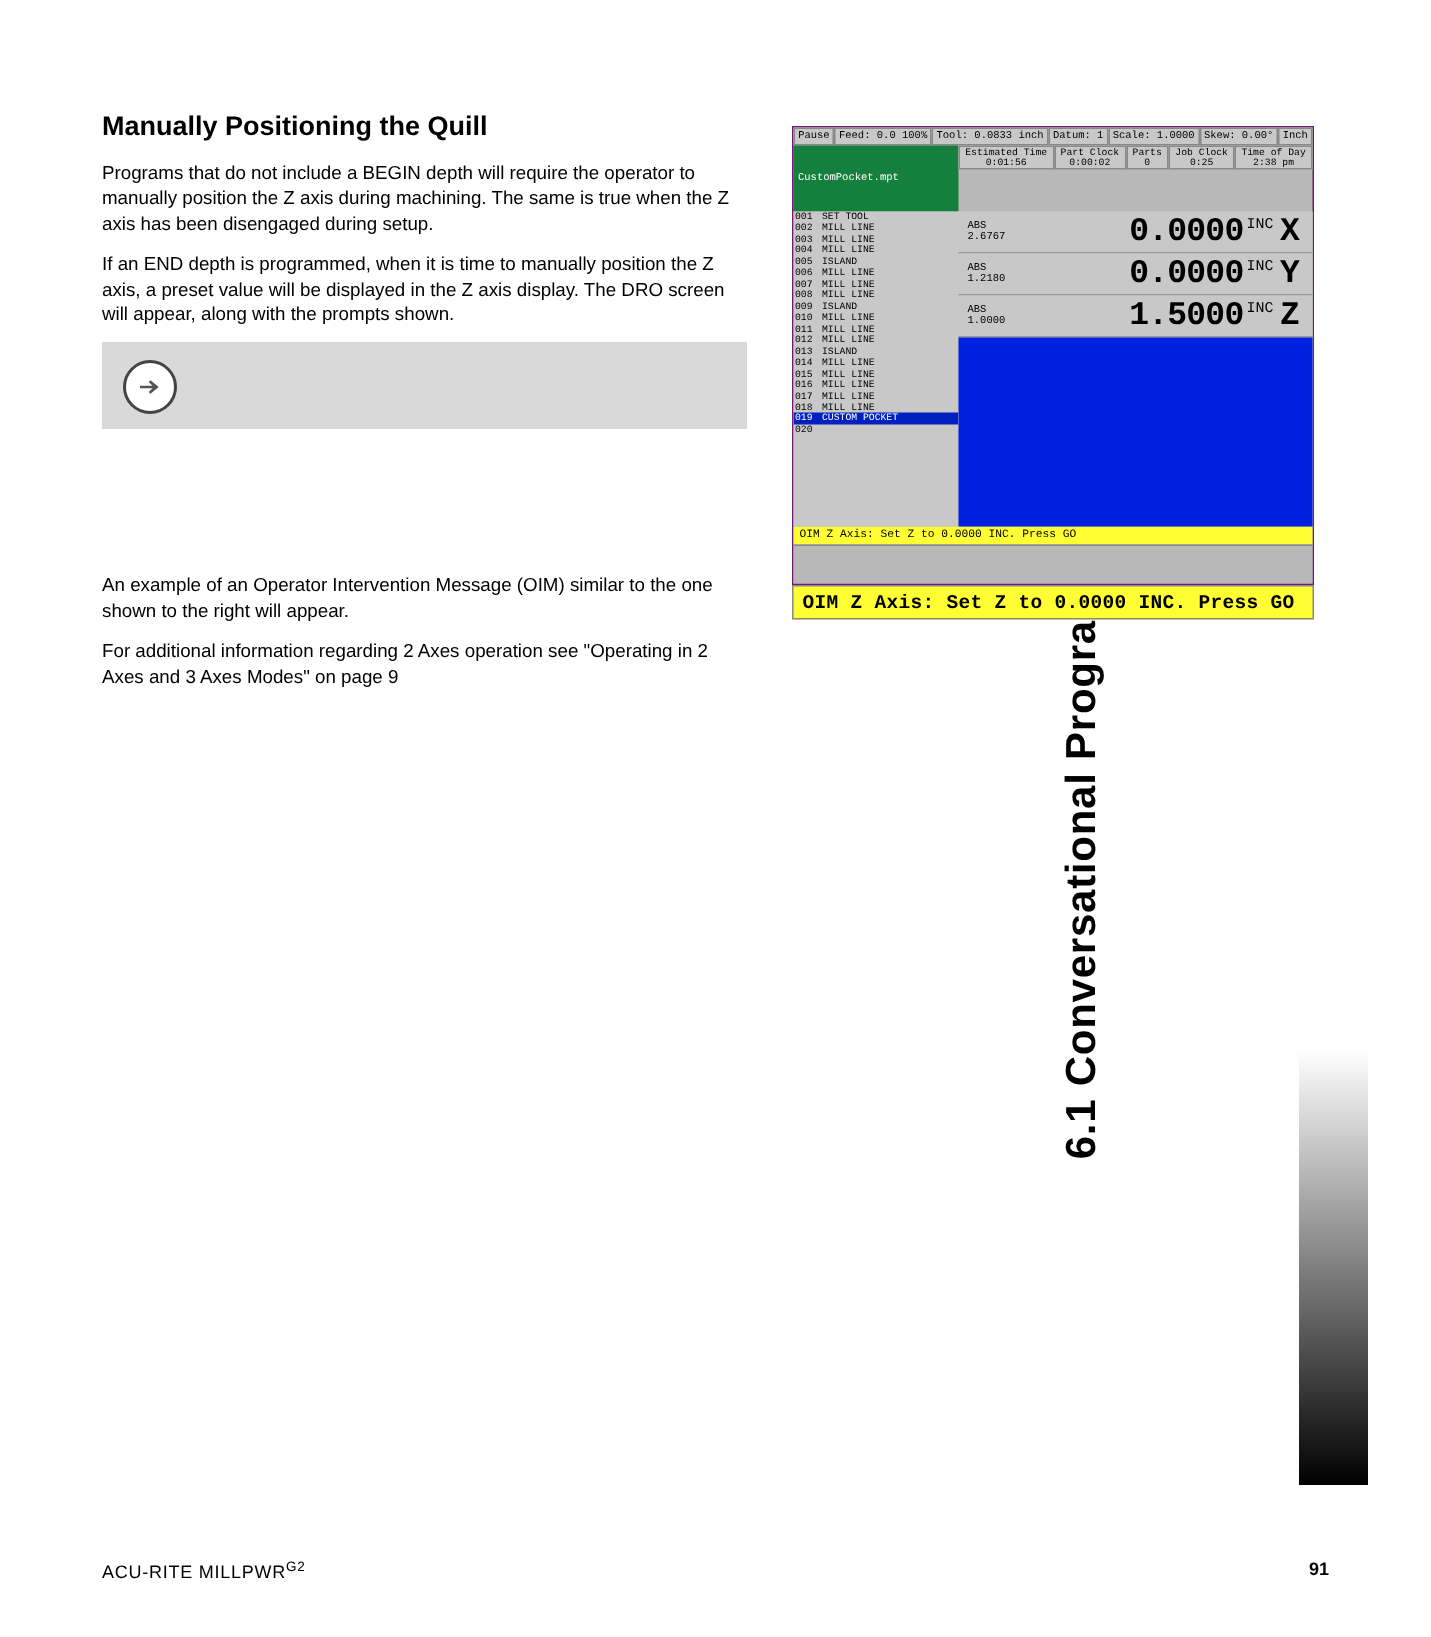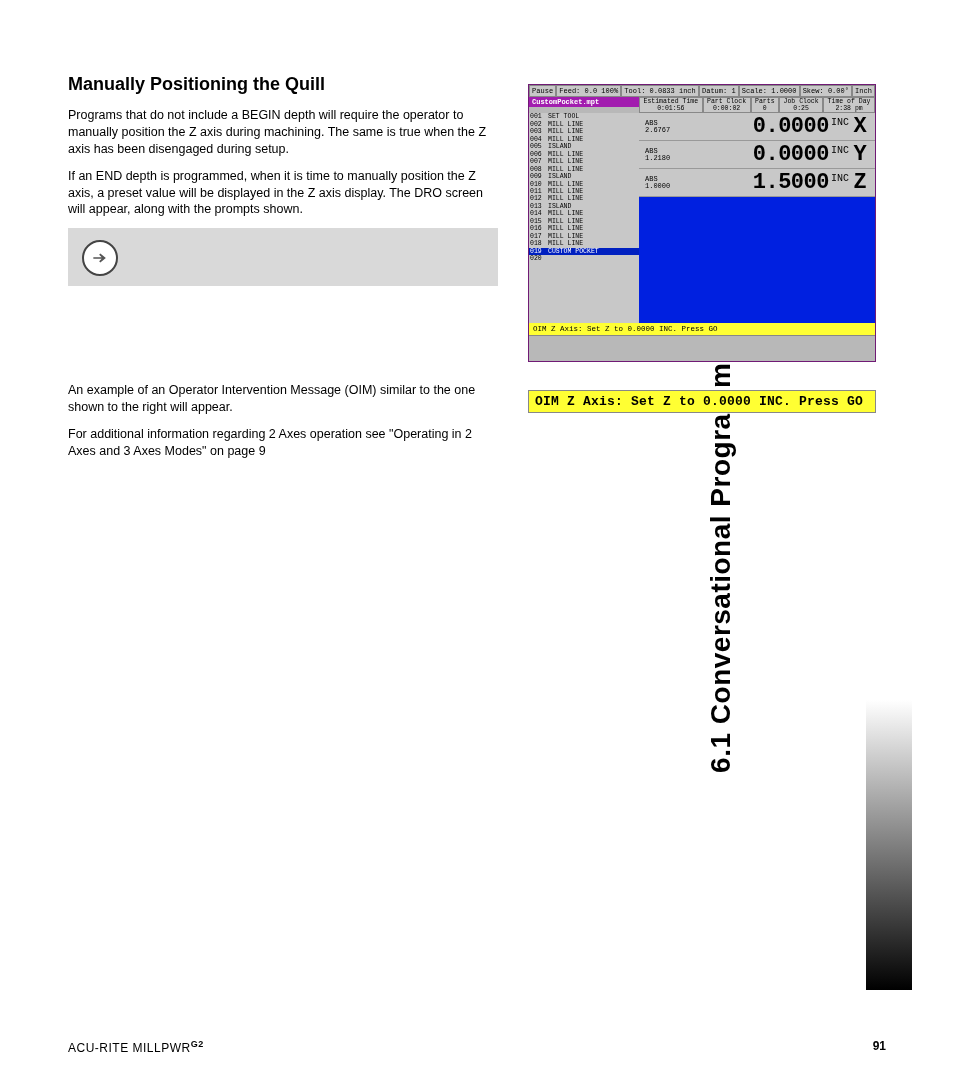--- a/index.html
+++ b/index.html
@@ -96,25 +96,25 @@
     background: #c8c8c8;
   }
   .topbar2 > div {
     border: 1px solid #888;
     padding: 0 2px;
     text-align: center;
     flex: 1 1 auto;
     line-height: 1.1;
   }
   .prog-title {
-    background: #a21caf;
+    background: #15803d;
     color: #fff;
     font-size: 7px;
-    padding: 1px 3px;
-    font-weight: bold;
+    padding: 18px 3px;
+    font-weight: normal;
   }
   .main-area {
     display: flex;
     height: 210px;
   }
   .prog-list {
     width: 110px;
     background: #c8c8c8;
     font-size: 6.5px;
     line-height: 1.15;
@@ -206,21 +206,21 @@
   .footer {
     position: absolute;
     left: 68px;
     bottom: 36px;
     width: 818px;
     display: flex;
     justify-content: space-between;
     font-size: 12px;
   }
   .footer-left { letter-spacing: 0.5px; }
-  .footer-left sup { font-size: 9px; font-weight: bold; }
+  .footer-left sup { font-size: 9px; }
   .footer-right { font-weight: bold; }
 </style>
 </head>
 <body>
 
 <div class="side-title">6.1 Conversational Programming</div>
 <div class="side-gradient"></div>
 
 <div class="page">
 

